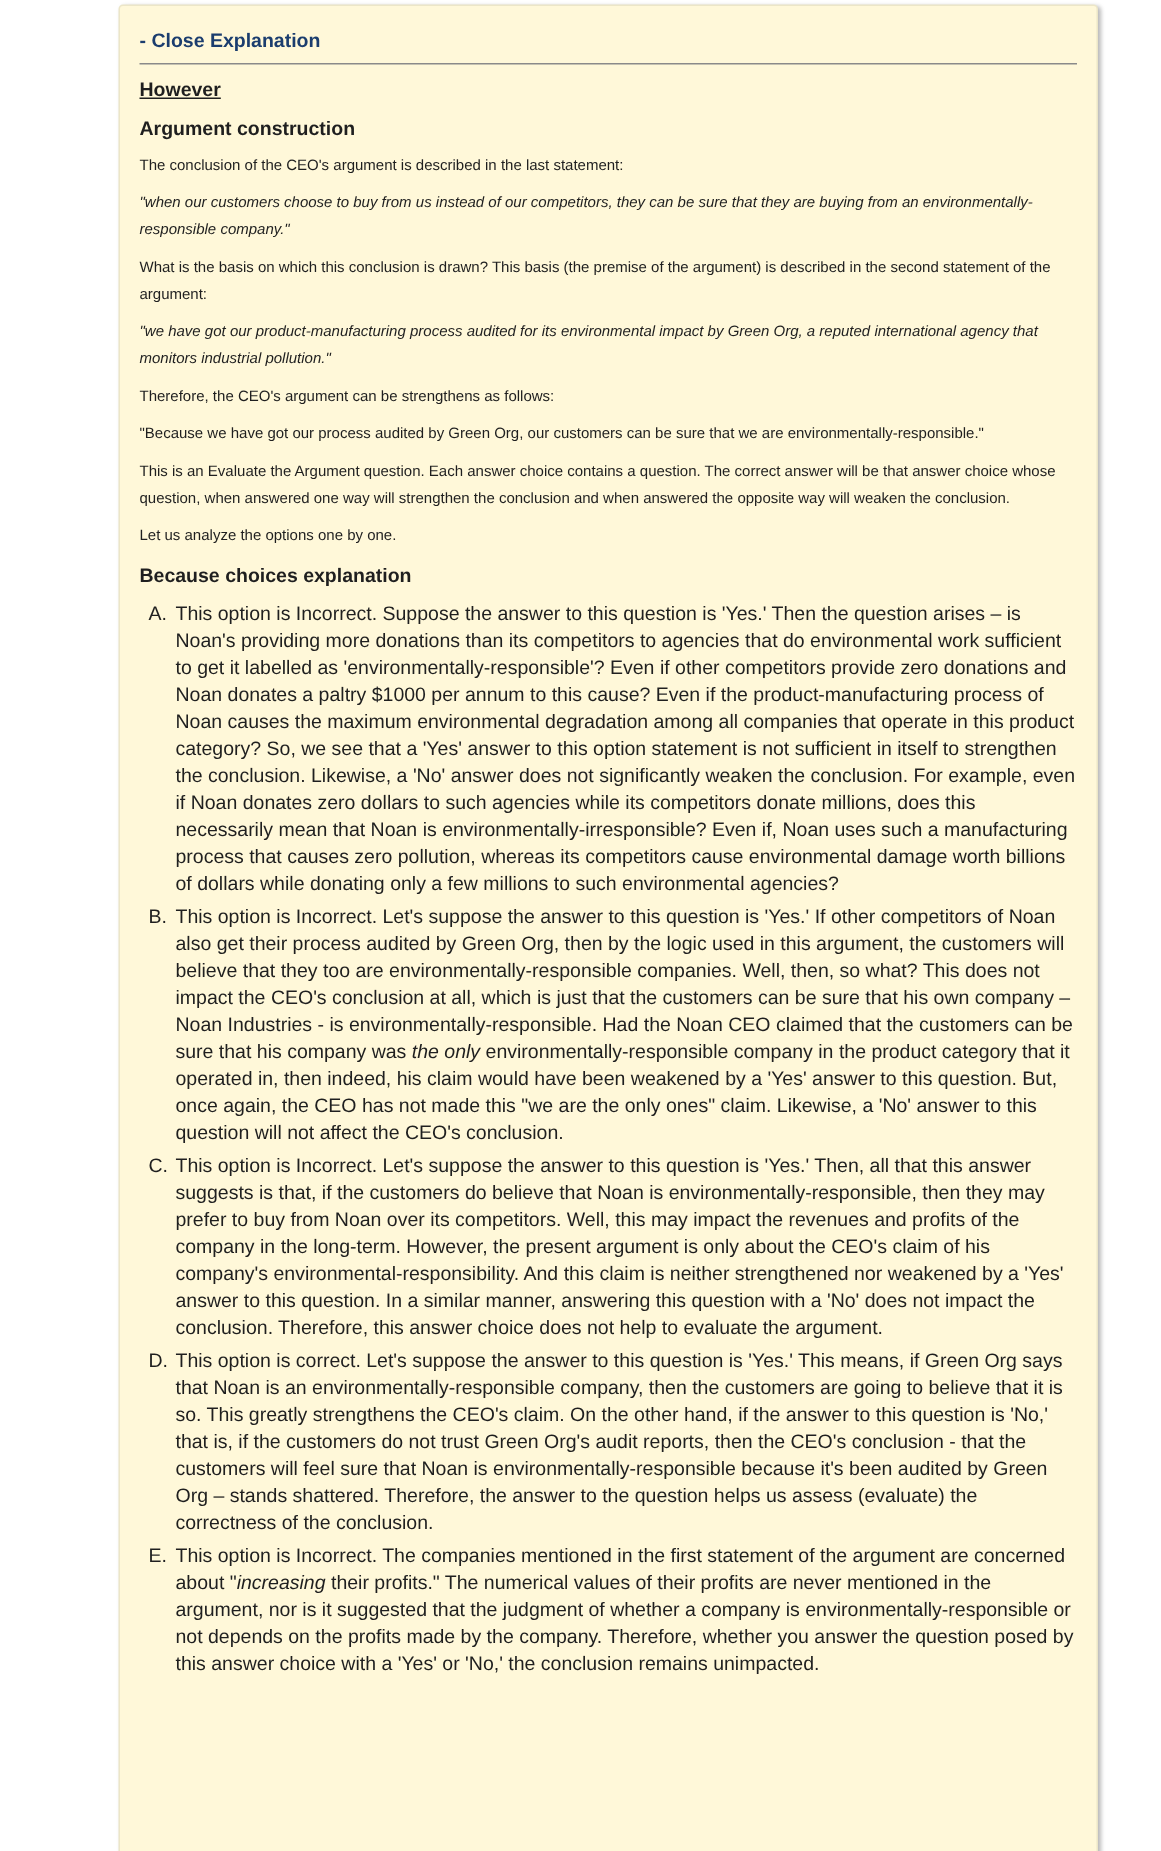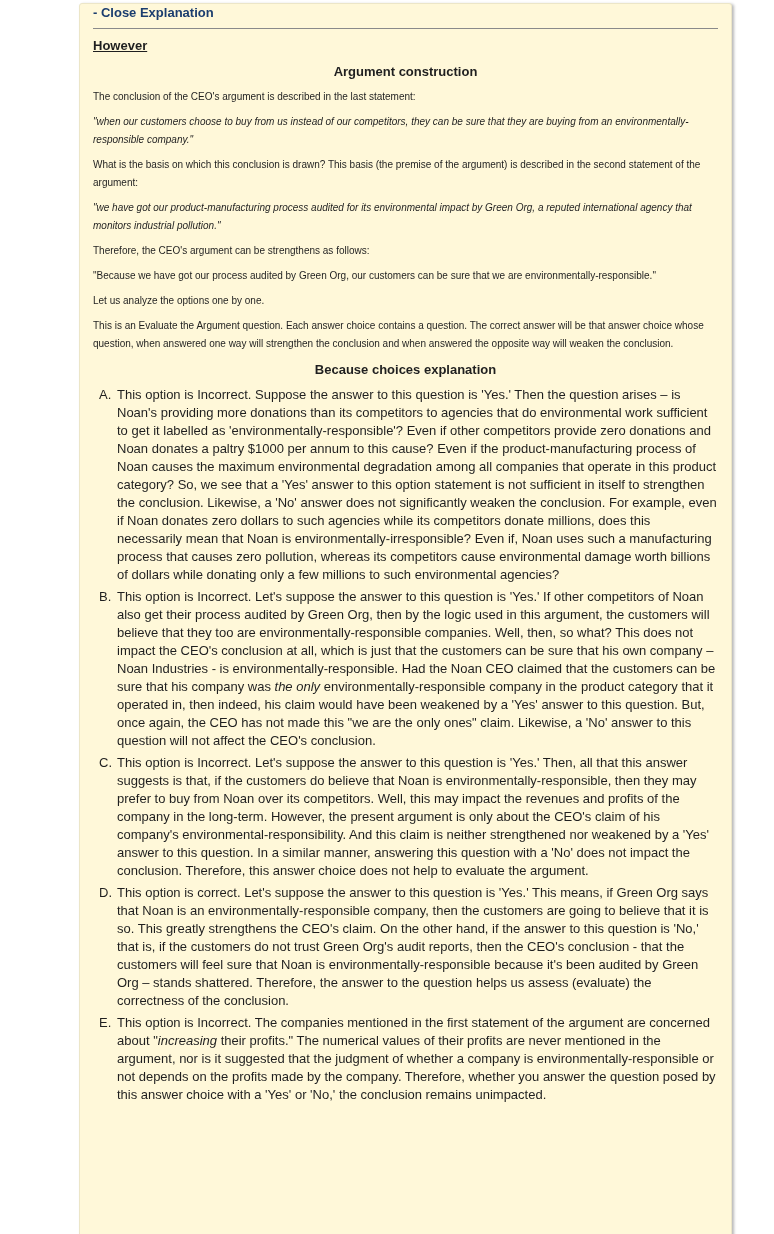--- a/index.html
+++ b/index.html
@@ -24,20 +24,21 @@
       height: 1240px;
       background: #fff8d9;
       border: 1px solid #ece6c8;
       border-radius: 3px;
       box-shadow: 2px 1px 3px rgba(0,0,0,0.28);
       box-sizing: border-box;
       padding: 0 13px 0 13px;
     }
     .close-link {
       display: inline-block;
+      margin-top: 14px;
       font-weight: bold;
       color: #1b3d6e;
       font-size: 13px;
       text-decoration: none;
       cursor: pointer;
       line-height: 18px;
     }
     .divider {
       height: 0;
       border-top: 1px solid #8a8a8a;
@@ -48,21 +49,20 @@
       font-weight: bold;
       text-decoration: underline;
       font-size: 13px;
       line-height: 18px;
     }
     .heading {
       margin-top: 8px;
       font-weight: bold;
       font-size: 13px;
       line-height: 18px;
-      text-align: center;
     }
     p {
       margin: 7px 0 0 0;
       line-height: 18px;
       font-size: 10px;
     }
     p.quote {
       font-style: italic;
     }
     ol.choices {
@@ -94,22 +94,22 @@
 
   <div class="sol-title">However</div>
   <div class="heading">Argument construction</div>
 
   <p>The conclusion of the CEO's argument is described in the last statement:</p>
   <p class="quote">"when our customers choose to buy from us instead of our competitors, they can be sure that they are buying from an environmentally-responsible company."</p>
   <p>What is the basis on which this conclusion is drawn? This basis (the premise of the argument) is described in the second statement of the argument:</p>
   <p class="quote">"we have got our product-manufacturing process audited for its environmental impact by Green Org, a reputed international agency that monitors industrial pollution."</p>
   <p>Therefore, the CEO's argument can be strengthens as follows:</p>
   <p>"Because we have got our process audited by Green Org, our customers can be sure that we are environmentally-responsible."</p>
+  <p>This is an Evaluate the Argument question. Each answer choice contains a question. The correct answer will be that answer choice whose question, when answered one way will strengthen the conclusion and when answered the opposite way will weaken the conclusion.</p>
   <p>Let us analyze the options one by one.</p>
-  <p>This is an Evaluate the Argument question. Each answer choice contains a question. The correct answer will be that answer choice whose question, when answered one way will strengthen the conclusion and when answered the opposite way will weaken the conclusion.</p>
 
   <div class="heading">Because choices explanation</div>
 
   <ol class="choices">
     <li>
       <span class="letter">A.</span>
       <span>This option is </span><b>Incorrect</b><span>. Suppose the answer to this question is 'Yes.' Then the question arises – is Noan's providing more donations than its competitors to agencies that do environmental work sufficient to get it labelled as 'environmentally-responsible'? Even if other competitors provide zero donations and Noan donates a paltry $1000 per annum to this cause? Even if the product-manufacturing process of Noan causes the maximum environmental degradation among all companies that operate in this product category? So, we see that a 'Yes' answer to this option statement is not sufficient in itself to strengthen the conclusion. Likewise, a 'No' an­swer does not significantly weaken the conclusion. For example, even if Noan donates zero dol­lars to such agencies while its competitors donate millions, does this necessarily mean that Noan is environmentally-irresponsible? Even if, Noan uses such a manufacturing process that causes zero pollution, whereas its competitors cause environmental damage worth billions of dollars while donating only a few millions to such environmental agencies?</span>
     </li>
     <li>
       <span class="letter">B.</span>

